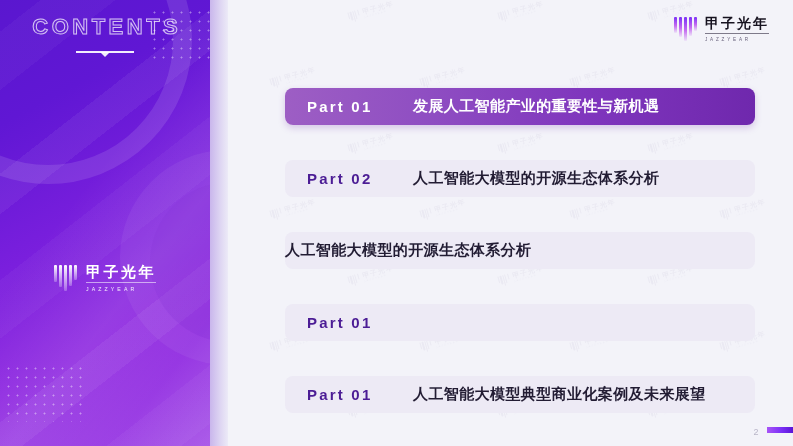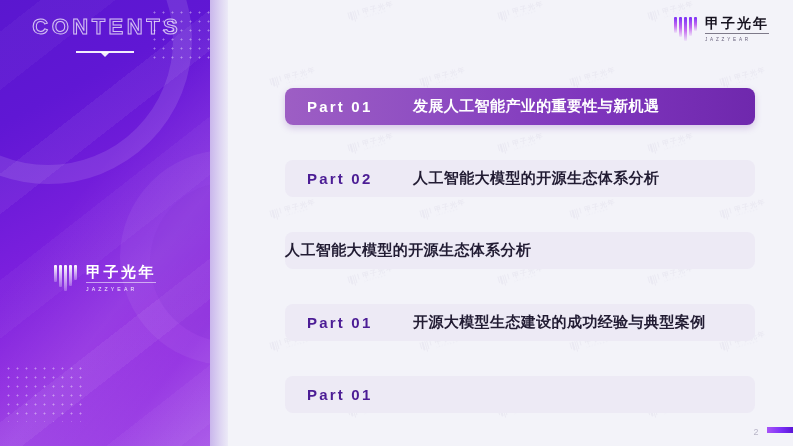--- a/index.html
+++ b/index.html
@@ -706,25 +706,25 @@
         <div class="part-label">Part  02</div>
         <div class="part-title">人工智能大模型的开源生态体系分析</div>
       </div>
 
       <div class="toc-row inactive">
         <div class="part-title">人工智能大模型的开源生态体系分析</div>
       </div>
 
       <div class="toc-row inactive">
         <div class="part-label">Part  01</div>
-        <div class="part-title">开源大模型生态建设的成功经验与典型案例</div>
       </div>
 
       <div class="toc-row inactive">
         <div class="part-label">Part  01</div>
+        <div class="part-title">人工智能大模型典型商业化案例及未来展望</div>
       </div>
 
     </div>
 
     <div class="page-num">2</div>
     <div class="page-bar"></div>
 
   </div>
 </div>
 

